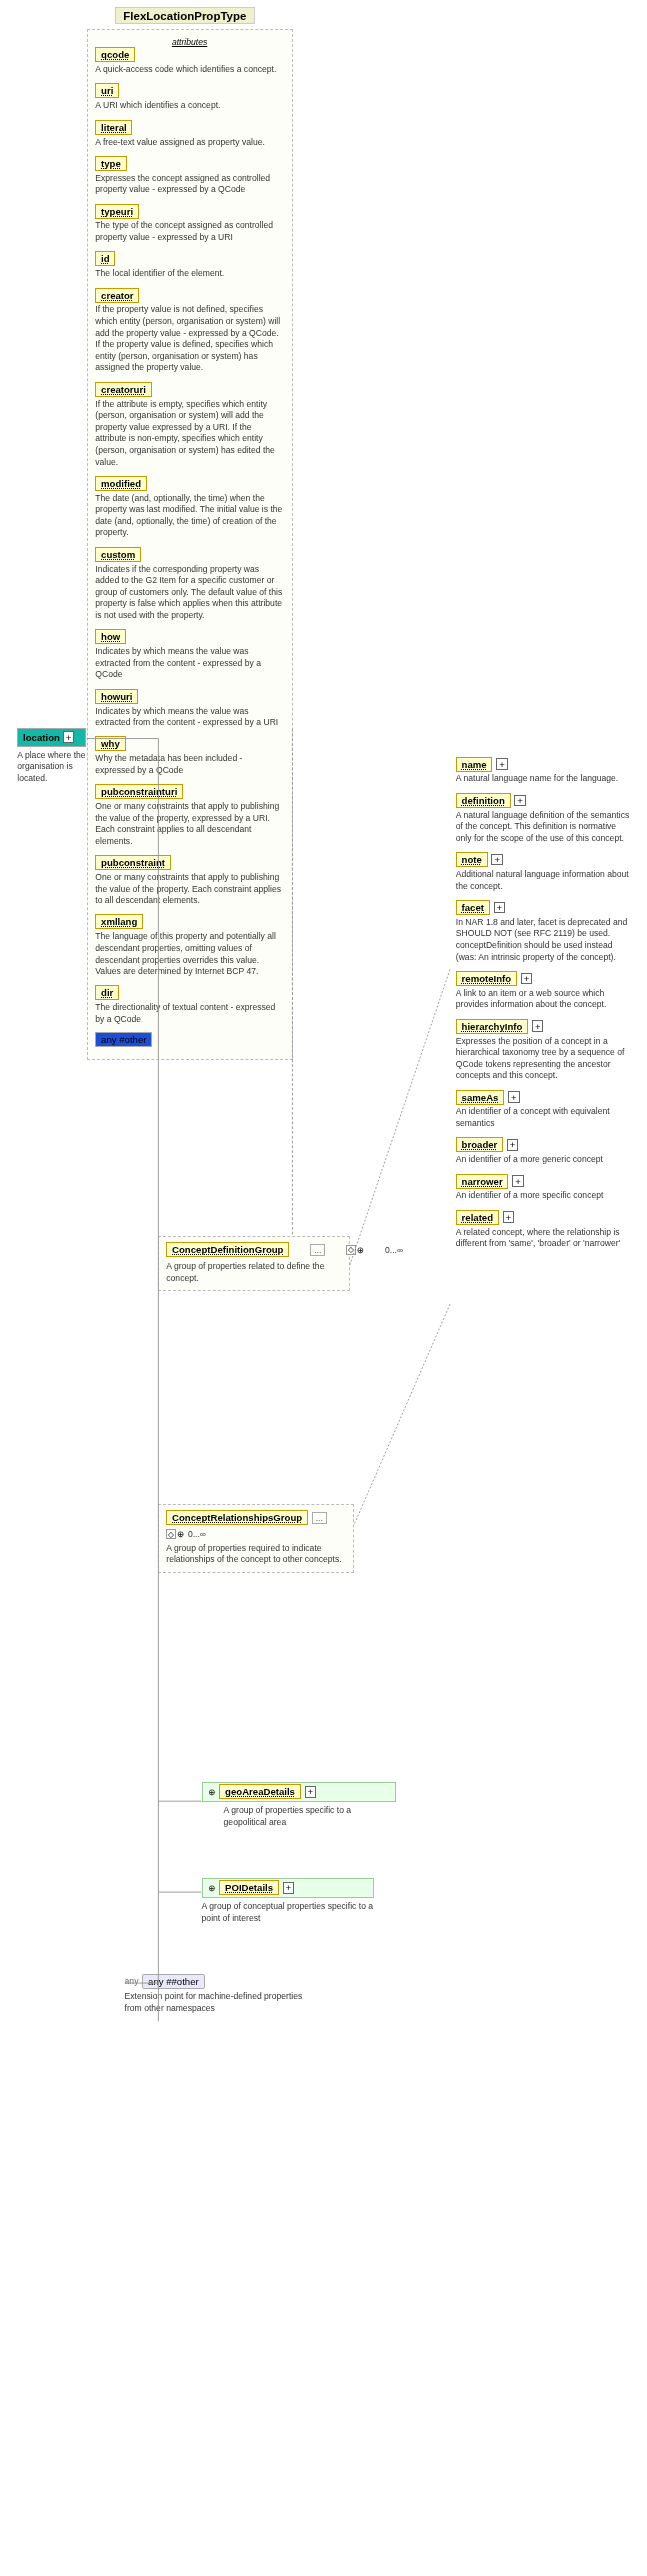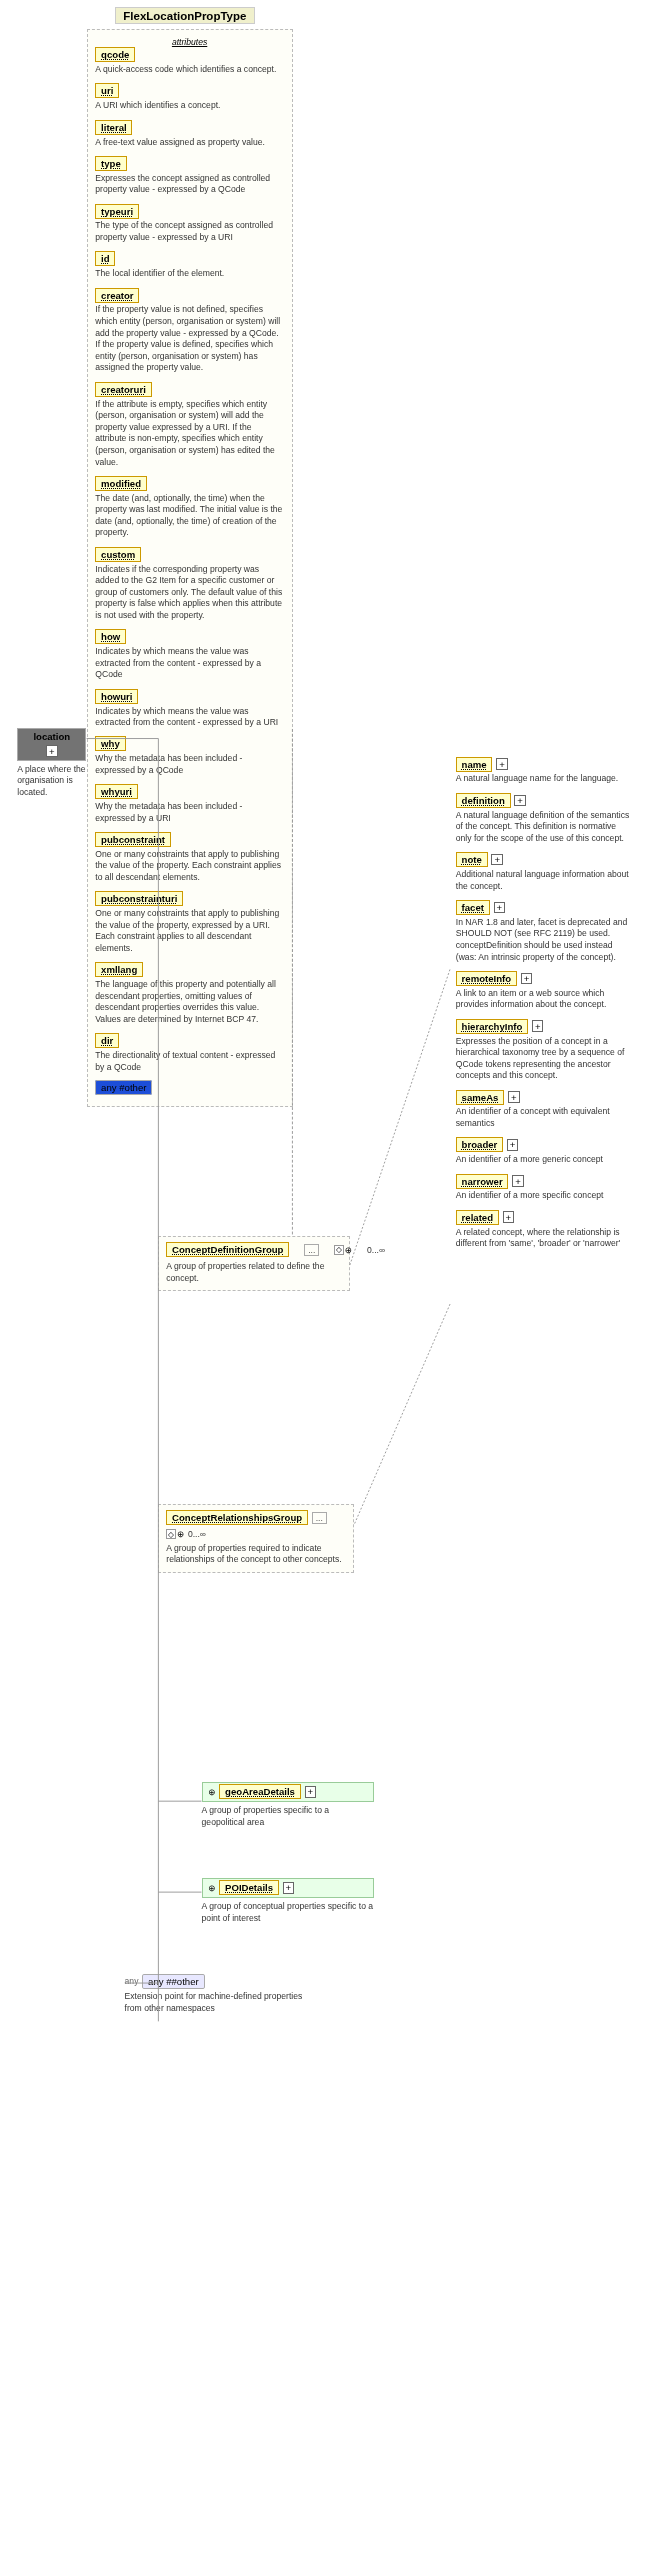--- a/index.html
+++ b/index.html
@@ -174,53 +174,49 @@
     <div class="attr-item">
       <span class="yellow-box underline-dotted">howuri</span>
       <p class="desc">Indicates by which means the value was extracted from the content - expressed by a URI</p>
     </div>
 
     <div class="attr-item">
       <span class="yellow-box underline-dotted">why</span>
       <p class="desc">Why the metadata has been included - expressed by a QCode</p>
     </div>
 
-    <div class="attr-item">
-      <span class="yellow-box underline-dotted">whyuri</span>
-      <p class="desc">Why the metadata has been included - expressed by a URI</p>
+
+    <div class="attr-item">
+      <span class="yellow-box underline-dotted">pubconstrainturi</span>
+      <p class="desc">One or many constraints that apply to publishing the value of the property, expressed by a URI. Each constraint applies to all descendant elements.</p>
     </div>
 
     <div class="attr-item">
       <span class="yellow-box underline-dotted">pubconstraint</span>
       <p class="desc">One or many constraints that apply to publishing the value of the property. Each constraint applies to all descendant elements.</p>
     </div>
 
     <div class="attr-item">
-      <span class="yellow-box underline-dotted">pubconstrainturi</span>
-      <p class="desc">One or many constraints that apply to publishing the value of the property, expressed by a URI. Each constraint applies to all descendant elements.</p>
-    </div>
-
-    <div class="attr-item">
       <span class="yellow-box underline-dotted">xmllang</span>
       <p class="desc">The language of this property and potentially all descendant properties, omitting values of descendant properties overrides this value. Values are determined by Internet BCP 47.</p>
     </div>
 
     <div class="attr-item">
       <span class="yellow-box underline-dotted">dir</span>
       <p class="desc">The directionality of textual content - expressed by a QCode</p>
     </div>
 
     <div class="attr-item">
       <span style="background:#1d4ed8; border:1px solid #aaa; padding:1px 4.8px; font-size:9.6px; border-radius:1.9px;">any #other</span>
     </div>
 
   </div>
 
   <div style="position:absolute; left:7.7px; top:718px; width:69px;">
-    <div style="display:flex; align-items:center; gap:2.9px; background:#737373; border:1.9px solid #aaa; padding:2.9px 4.8px;flex-direction:column;">
+    <div style="display:flex; align-items:center; gap:2.9px; background:#14b8a6; border:1.9px solid #aaa; padding:2.9px 4.8px;">
       <span style="font-weight:bold; font-size:9.6px;">location</span>
       <span class="plus-box">+</span>
     </div>
     <p class="desc" style="margin-top:2.9px;">A place where the organisation is located.</p>
   </div>
 
   <div style="position:absolute; right:4.8px; top:747px; width:177px;">
 
     <div class="prop-item">
       <div class="prop-box">
@@ -298,21 +294,21 @@
       <div class="prop-box">
         <span class="yellow-box underline-dotted">related</span>
         <span class="plus-box">+</span>
       </div>
       <p class="desc">A related concept, where the relationship is different from 'same', 'broader' or 'narrower'</p>
     </div>
 
   </div>
 
   <div class="section-container" style="left:148px; top:1226px; width:192px; padding:5.7px 7.7px;">
-    <div style="display:flex; align-items:center; gap:15px; margin-bottom:3.8px;">
+    <div style="display:flex; align-items:center; gap:21px; margin-bottom:3.8px;">
       <span class="yellow-box underline-dotted">ConceptDefinitionGroup</span>
       <span style="font-size:8.6px; color:#555; border:1px solid #aaa; padding:0 2.9px;">...</span>
       <span style="font-size:8.6px; display:inline-flex; align-items:center; gap:1px;">
         <span style="width:9.6px; height:9.6px; border:1px solid #999; background:#fff; display:inline-flex; align-items:center; justify-content:center; font-size:7.7px;">◇</span>
         <span style="font-size:8.6px;">⊕</span>
       </span>
       <span class="range-text">0...∞</span>
     </div>
     <p class="desc">A group of properties related to define the concept.</p>
   </div>
@@ -329,21 +325,21 @@
     </div>
     <p class="desc">A group of properties required to indicate relationships of the concept to other concepts.</p>
   </div>
 
   <div style="position:absolute; left:192px; top:1772px;">
     <div style="display:flex; align-items:center; gap:3.8px; background:#e8ffe8; border:1px solid #99cc99; padding:1.9px 5.7px;">
       <span style="font-size:8.6px;">⊕</span>
       <span class="yellow-box underline-dotted">geoAreaDetails</span>
       <span class="plus-box">+</span>
     </div>
-    <p class="desc" style="margin-top:2.9px; max-width:172px;">A group of properties specific to a geopolitical area</p>
+    <p class="desc" style="margin-top:2.9px; max-width:172px;margin-left:22px;">A group of properties specific to a geopolitical area</p>
   </div>
 
   <div style="position:absolute; left:192px; top:1868px;">
     <div style="display:flex; align-items:center; gap:3.8px; background:#e8ffe8; border:1px solid #99cc99; padding:1.9px 5.7px;">
       <span style="font-size:8.6px;">⊕</span>
       <span class="yellow-box underline-dotted">POIDetails</span>
       <span class="plus-box">+</span>
     </div>
     <p class="desc" style="margin-top:2.9px; max-width:172px;">A group of conceptual properties specific to a point of interest</p>
   </div>

